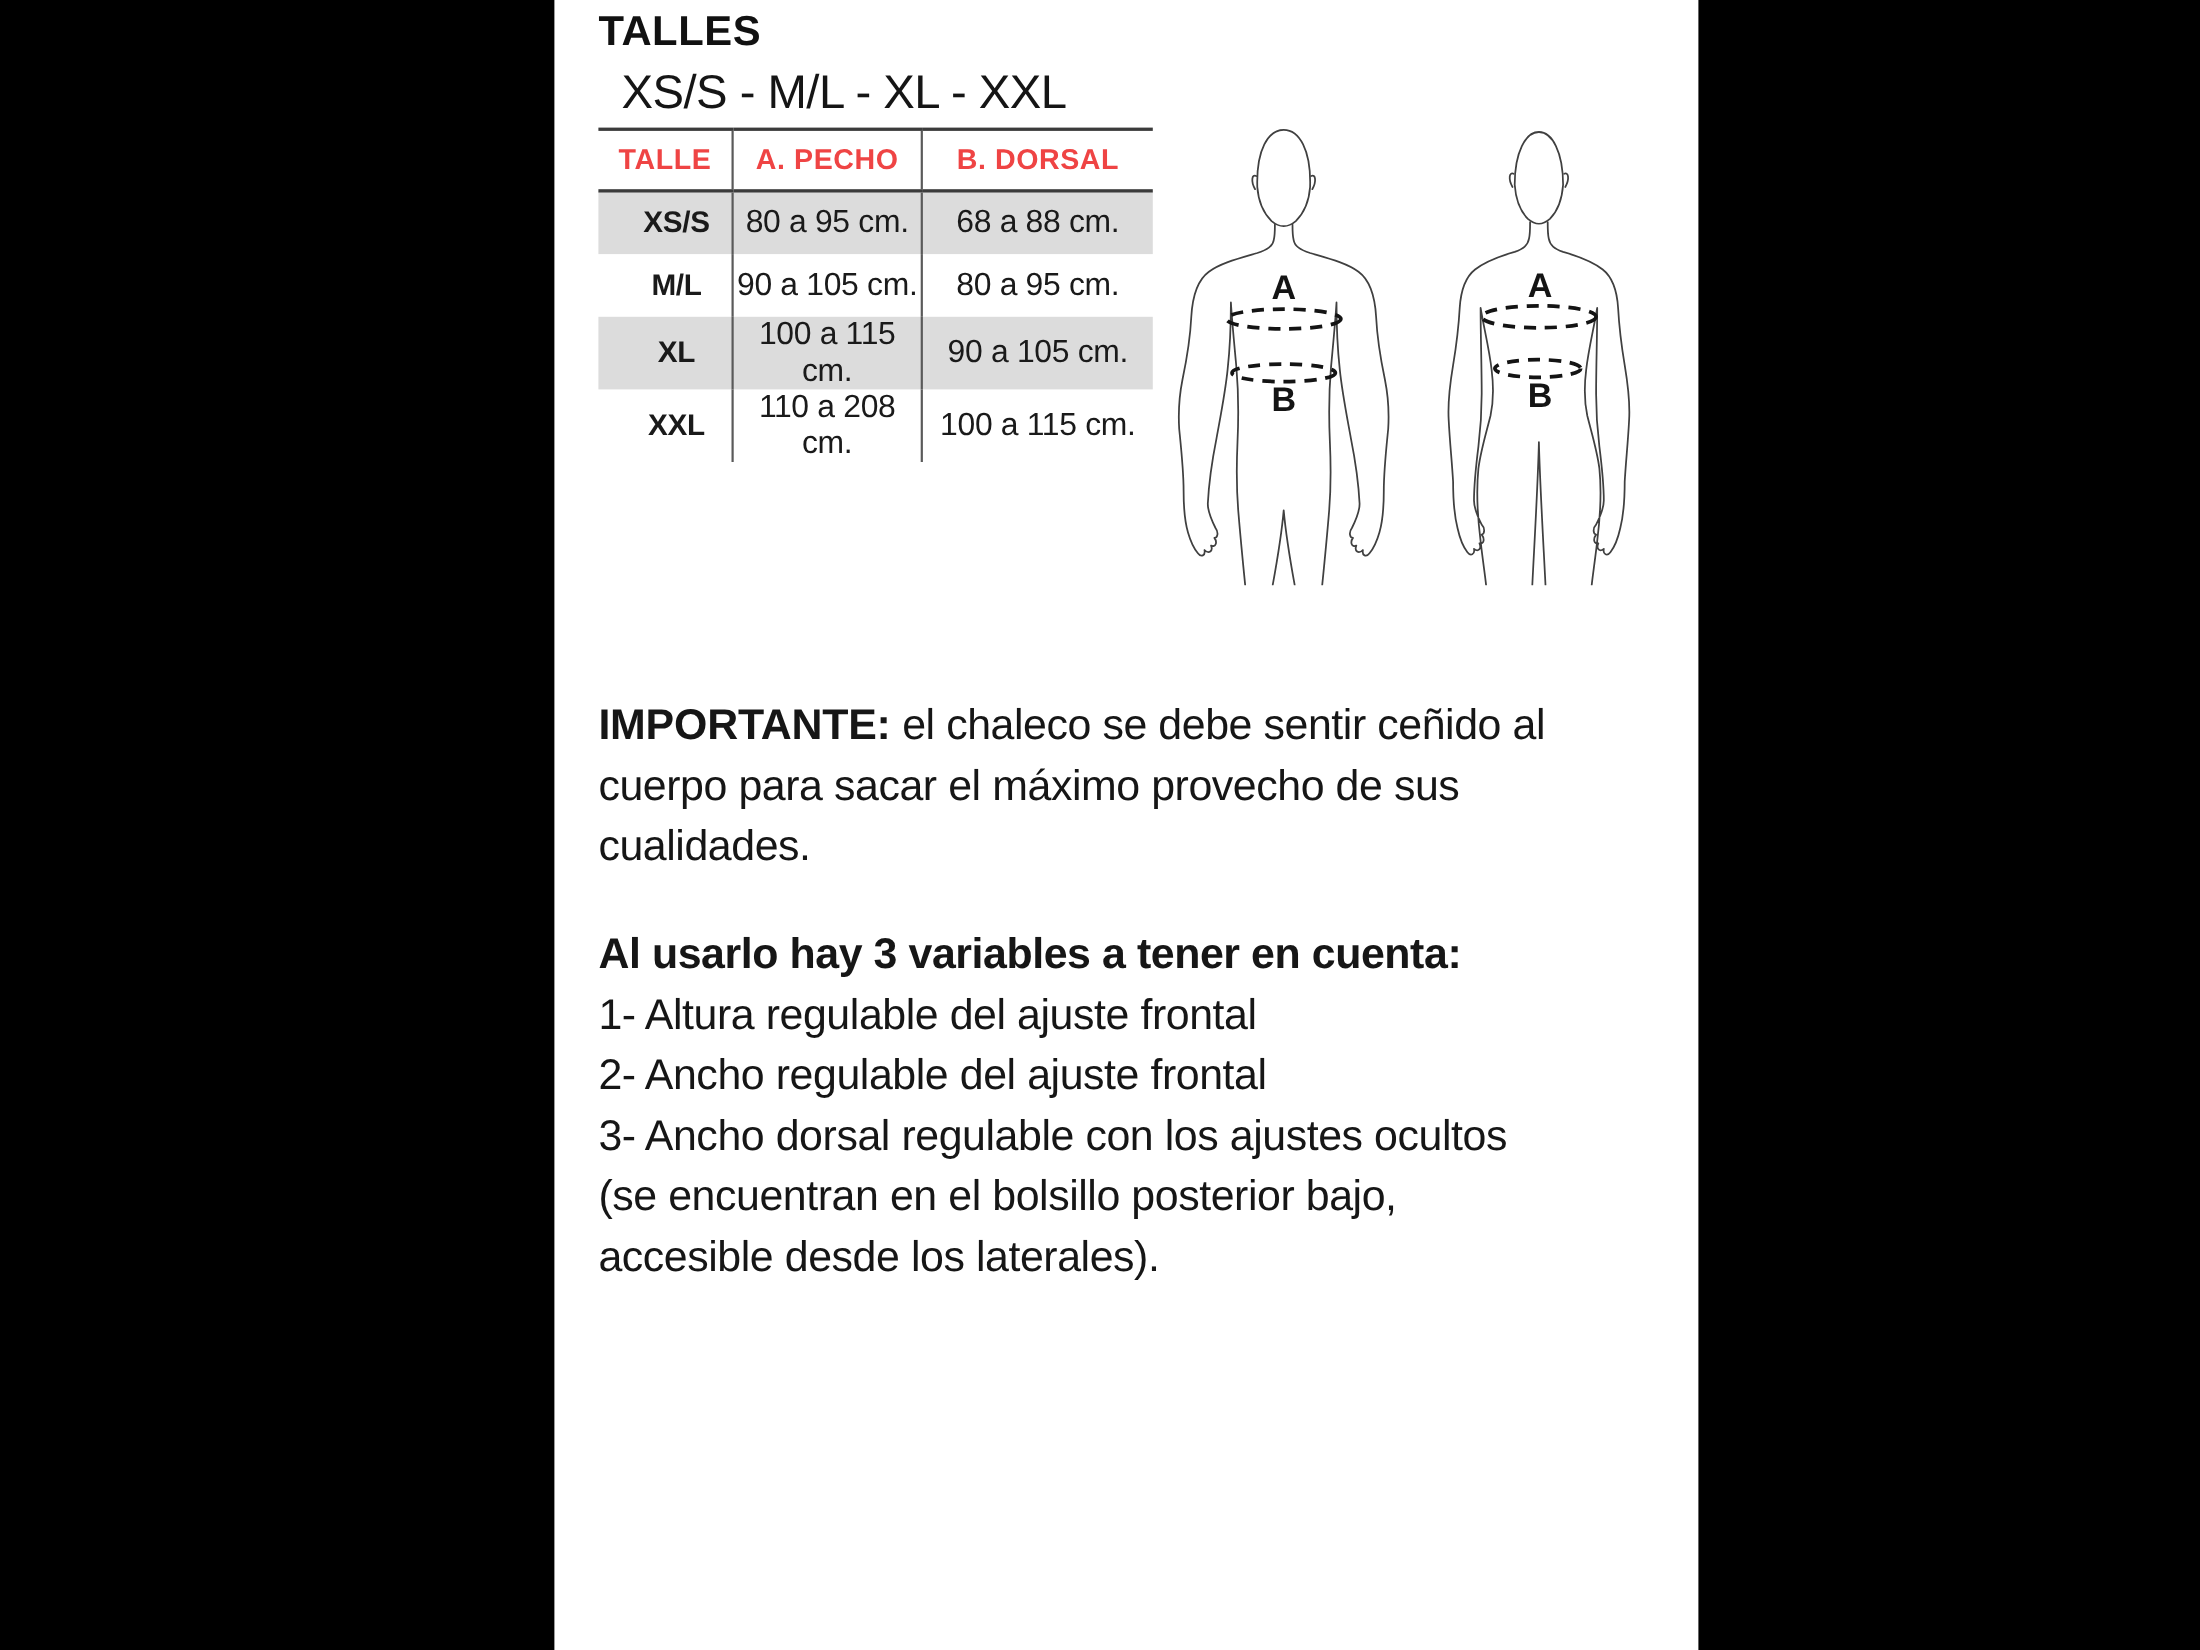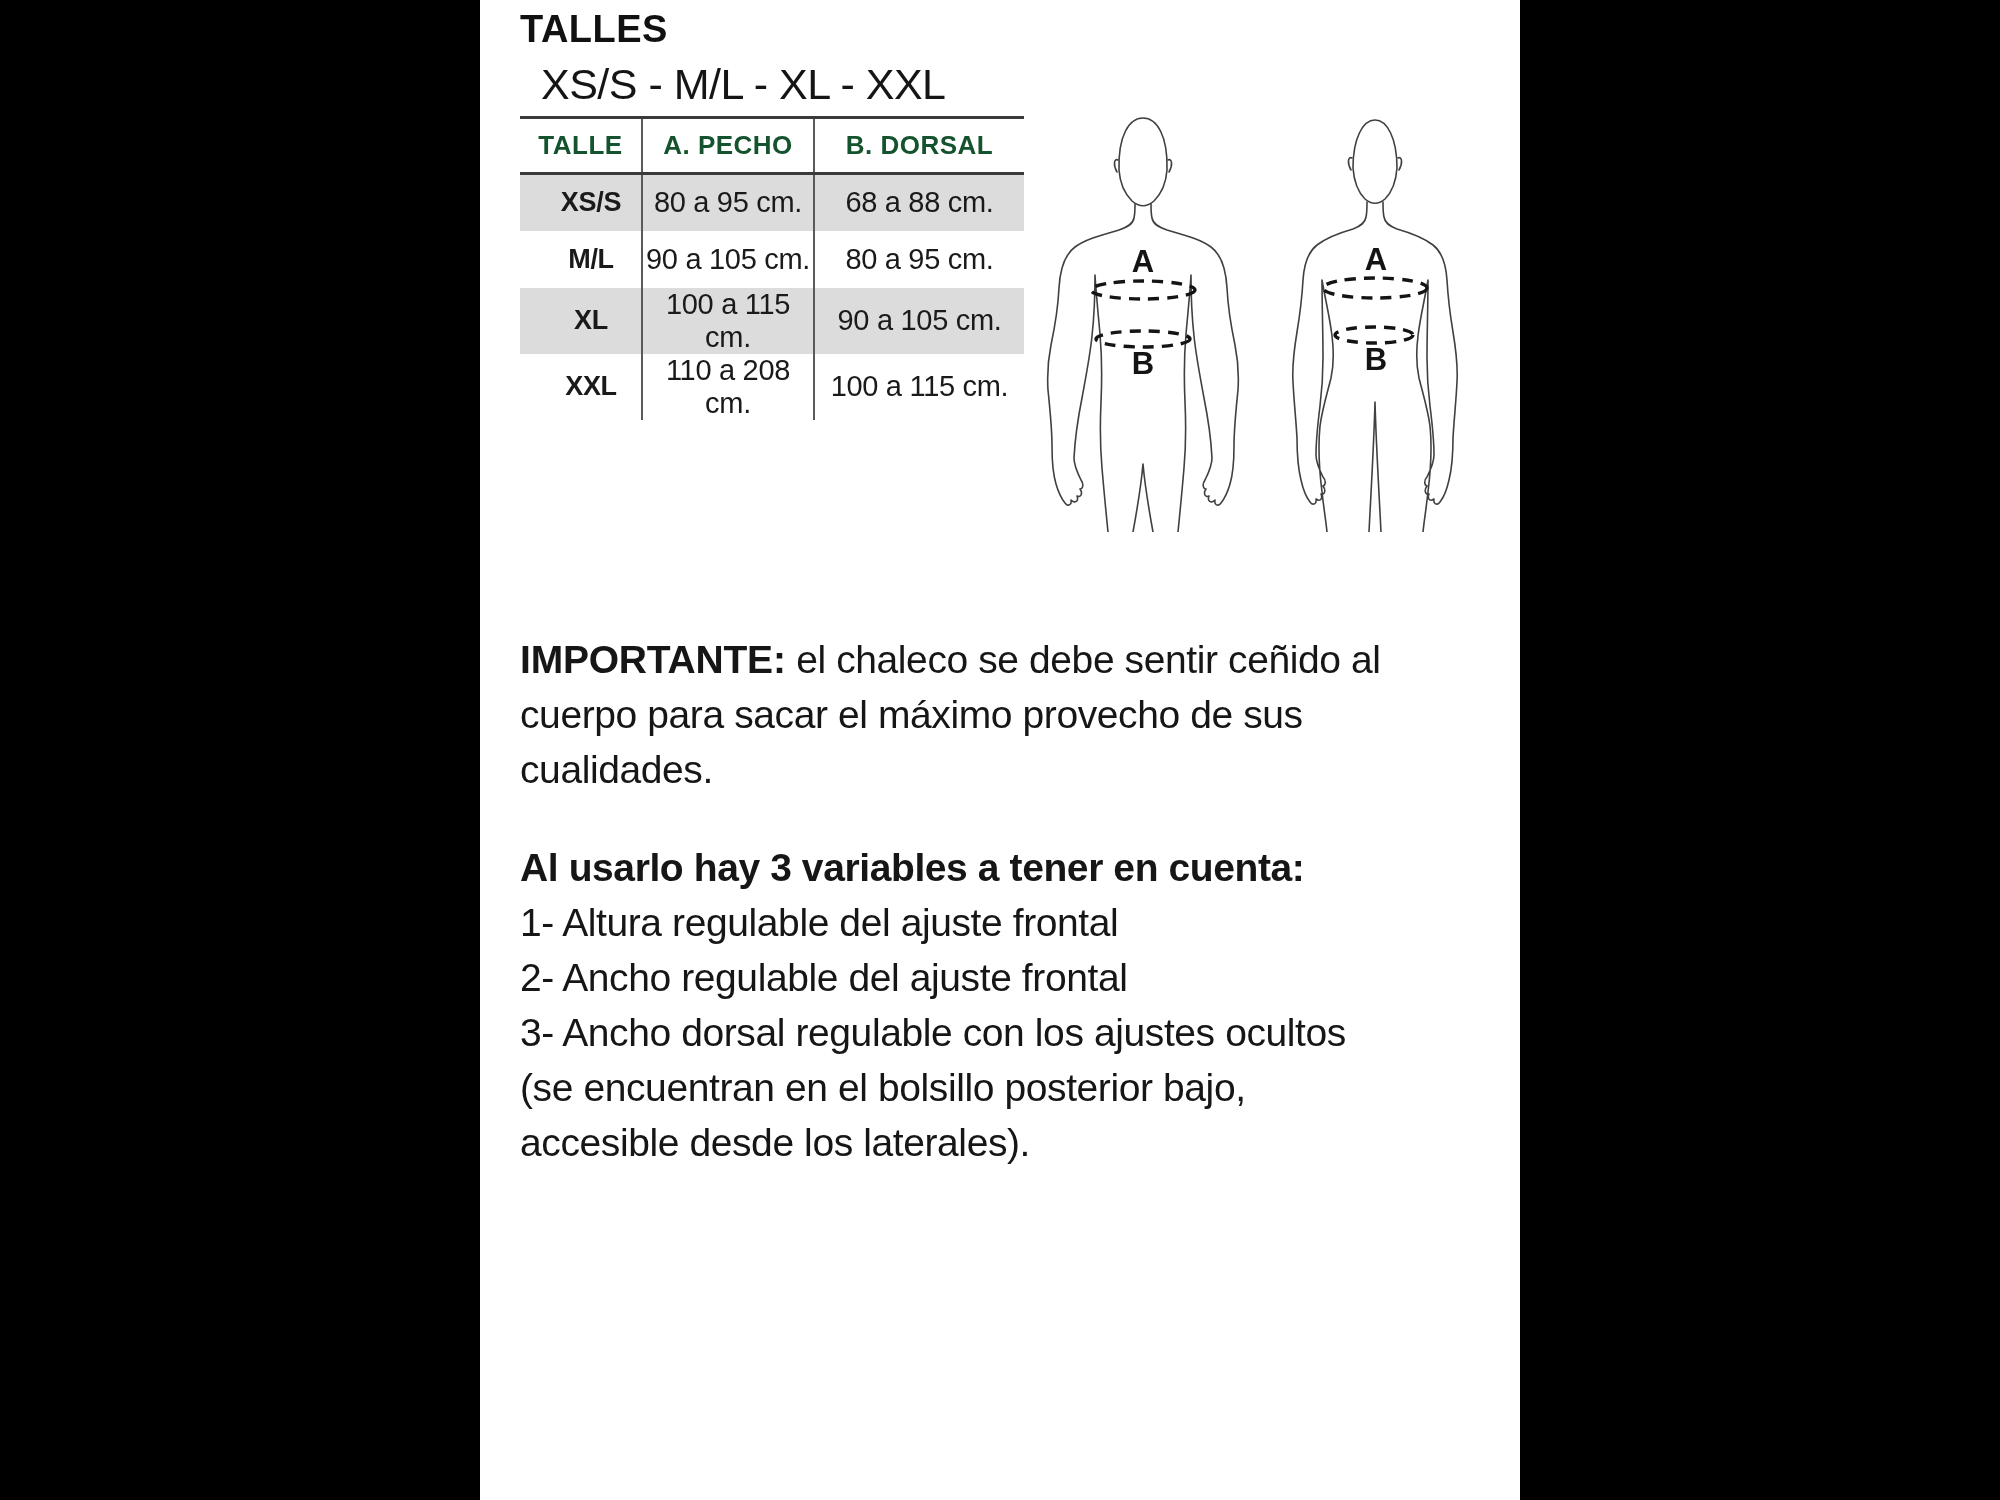--- a/index.html
+++ b/index.html
@@ -3,42 +3,42 @@
 <meta charset="utf-8">
 <style>
   * { margin: 0; padding: 0; box-sizing: border-box; }
   html, body { width: 2000px; height: 1500px; background: #000; overflow: hidden; }
   body { font-family: "Liberation Sans", sans-serif; color: #111; position: relative; }
 
   .letterbox { position: absolute; top: 0; height: 1500px; background: #000; }
   .letterbox.left  { left: 0;      width: 480px; }
   .letterbox.right { left: 1520px; width: 480px; }
 
-  .content { position: absolute; left: 480px; top: 0; width: 1040px; height: 1500px; background: #ffffff; }
+  .content { position: absolute; left: 504px; top: 0; width: 1040px; height: 1500px; background: #ffffff; }
 
   .page-title {
     position: absolute; left: 40px; top: 8px;
     font-size: 38px; font-weight: bold; letter-spacing: 0.5px; color: #111;
   }
   .page-subtitle {
     position: absolute; left: 40px; top: 60px;
     font-size: 43px; font-weight: normal; letter-spacing: -0.5px; color: #151515; margin-left: 21px;
   }
 
   
   table.size-table {
     position: absolute; left: 40px; top: 116px;
     border-collapse: collapse; table-layout: fixed; width: 504px;
   }
   .size-table th, .size-table td {
     text-align: center; vertical-align: middle; padding: 0;
   }
   .size-table th {
     height: 56px; font-size: 26px; font-weight: bold; letter-spacing: 0.5px;
-    border-top: 3px solid #3b3b3b; border-bottom: 3px solid #3b3b3b; color: #14532d; text-align: center;
+    border-top: 3px solid #3b3b3b; border-bottom: 3px solid #3b3b3b; color: #ef4444; text-align: center;
   }
   .size-table td { height: 57px; font-size: 29px; letter-spacing: -0.3px; color: #1a1a1a; }
   .size-table td.talle { font-weight: bold; font-size: 27px; padding-left: 21px; }
   .size-table .c2, .size-table .c3 { border-left: 2px solid #5a5a5a; }
   .size-table tr.striped { background: #dcdcdc; }
   .col-talle  { width: 122px; }
   .col-pecho  { width: 172px; }
   .col-dorsal { width: 210px; }
 
   

